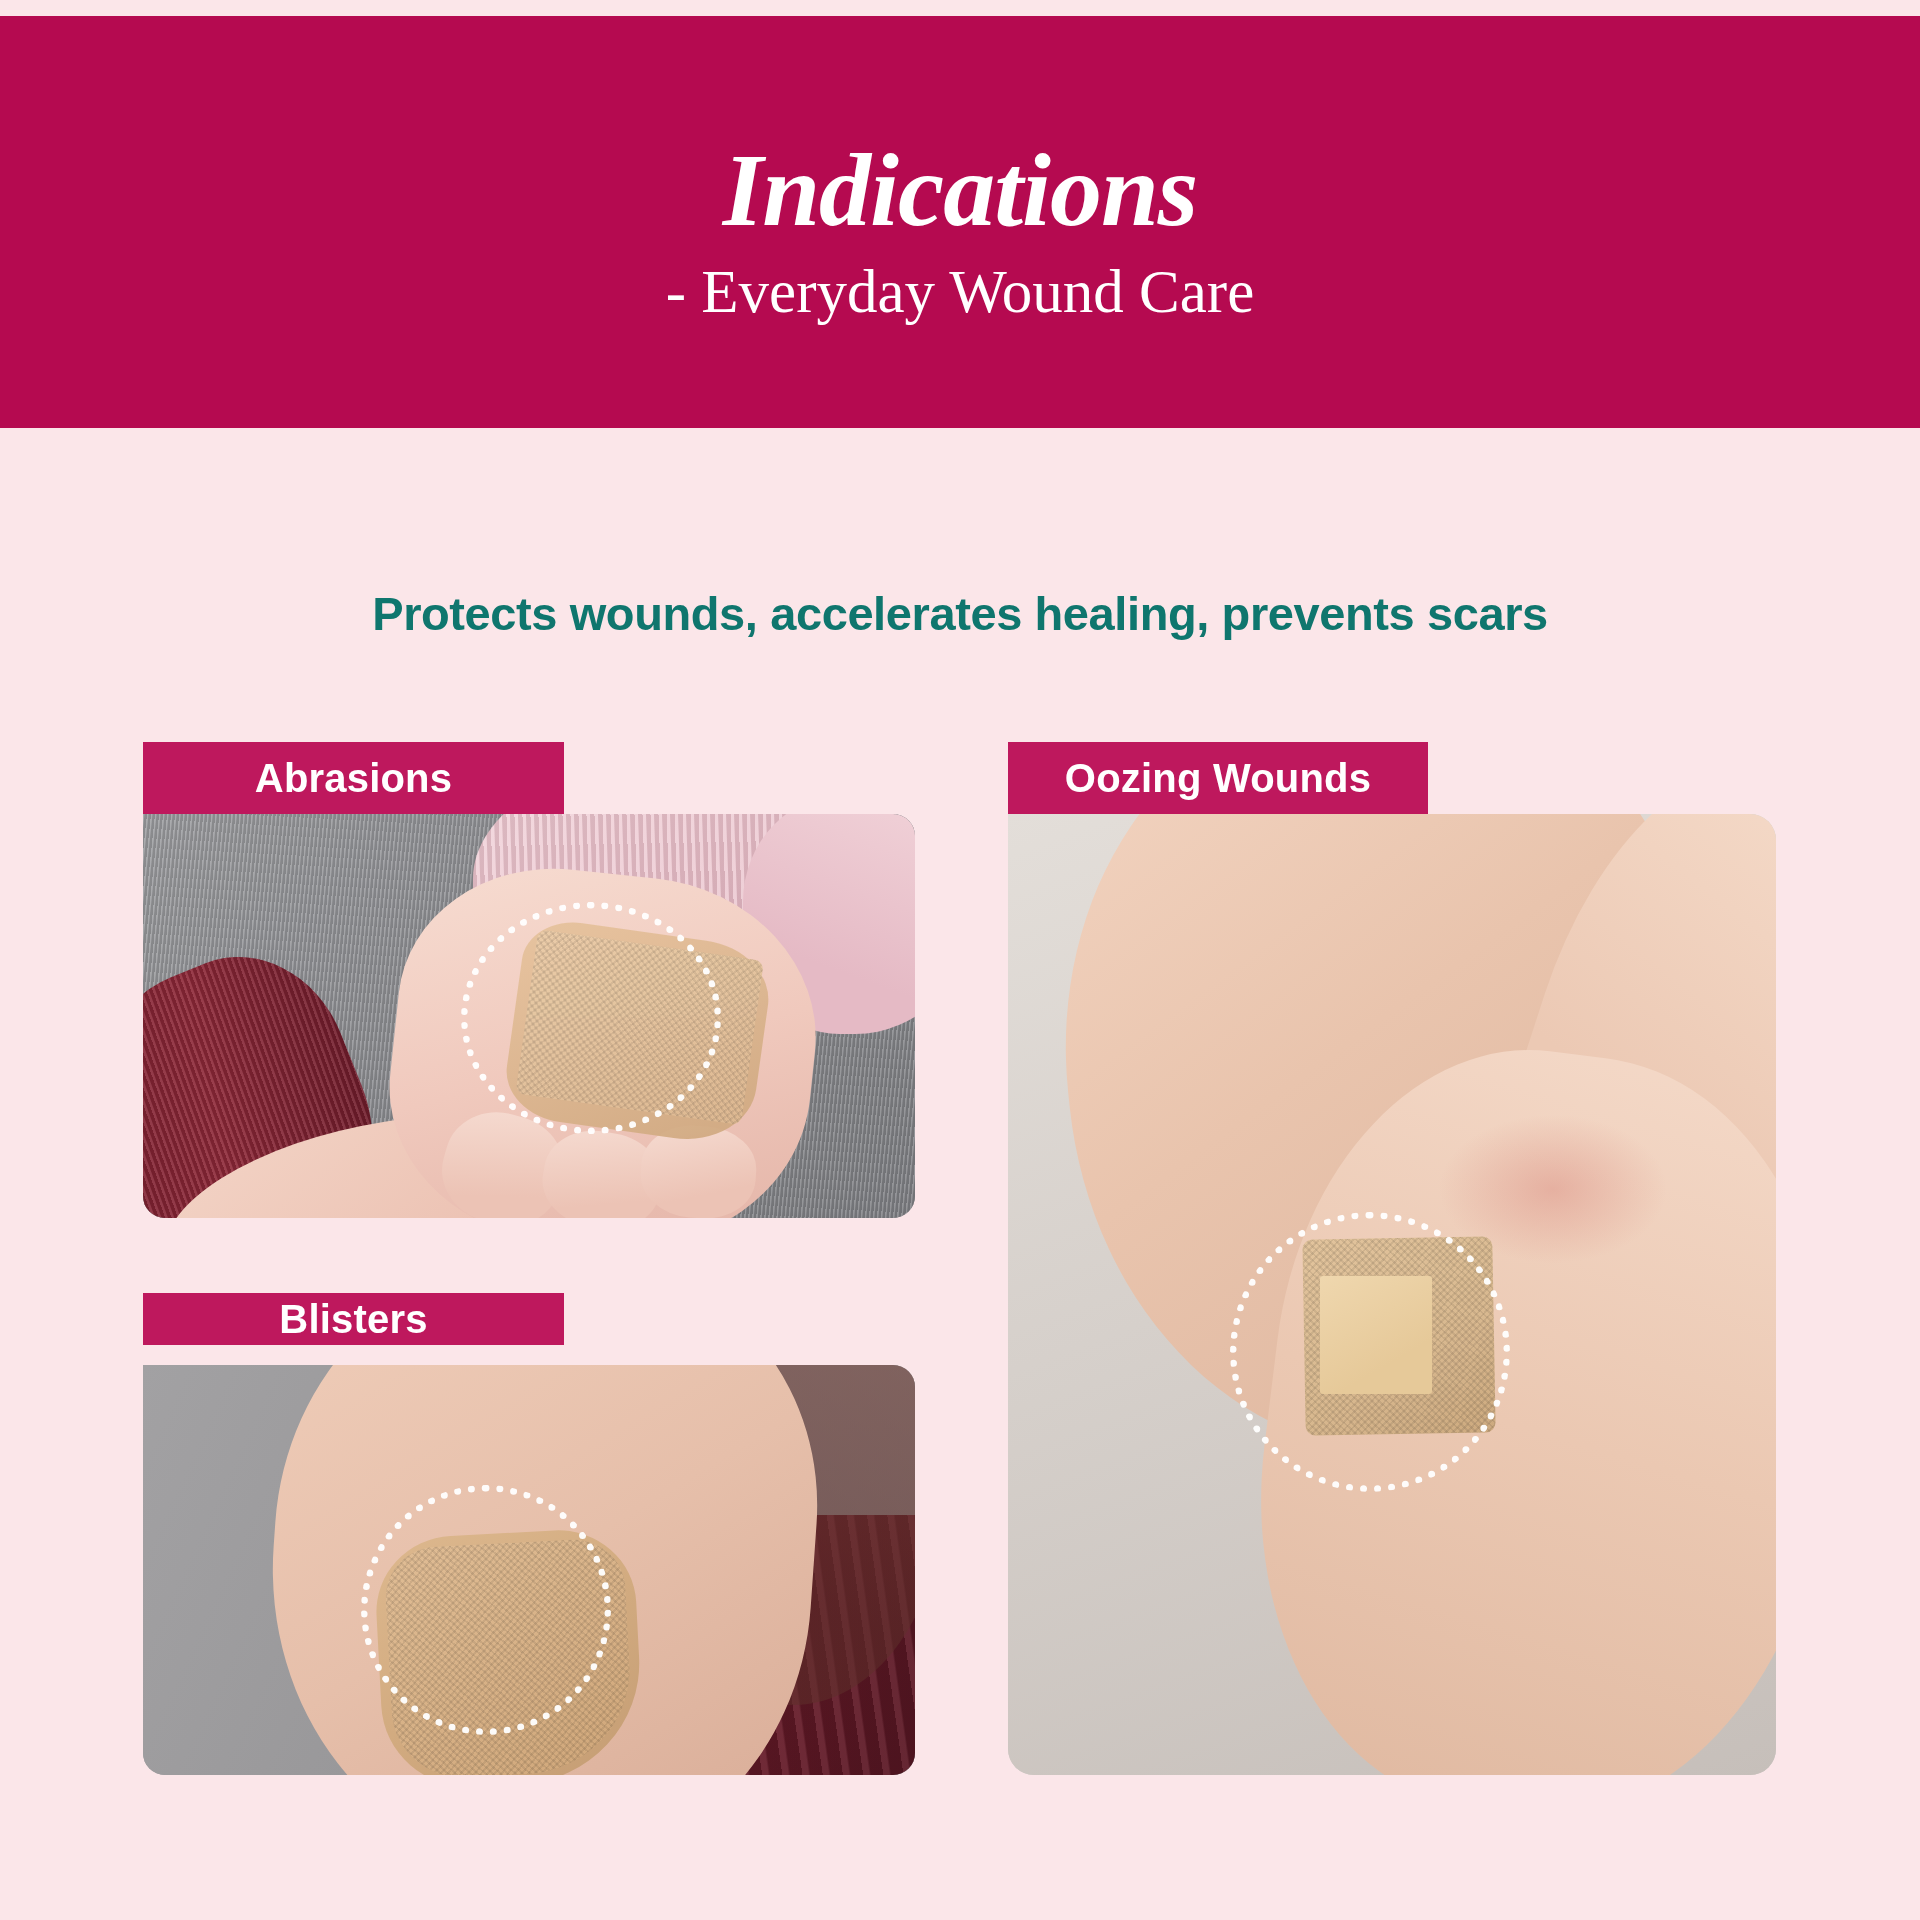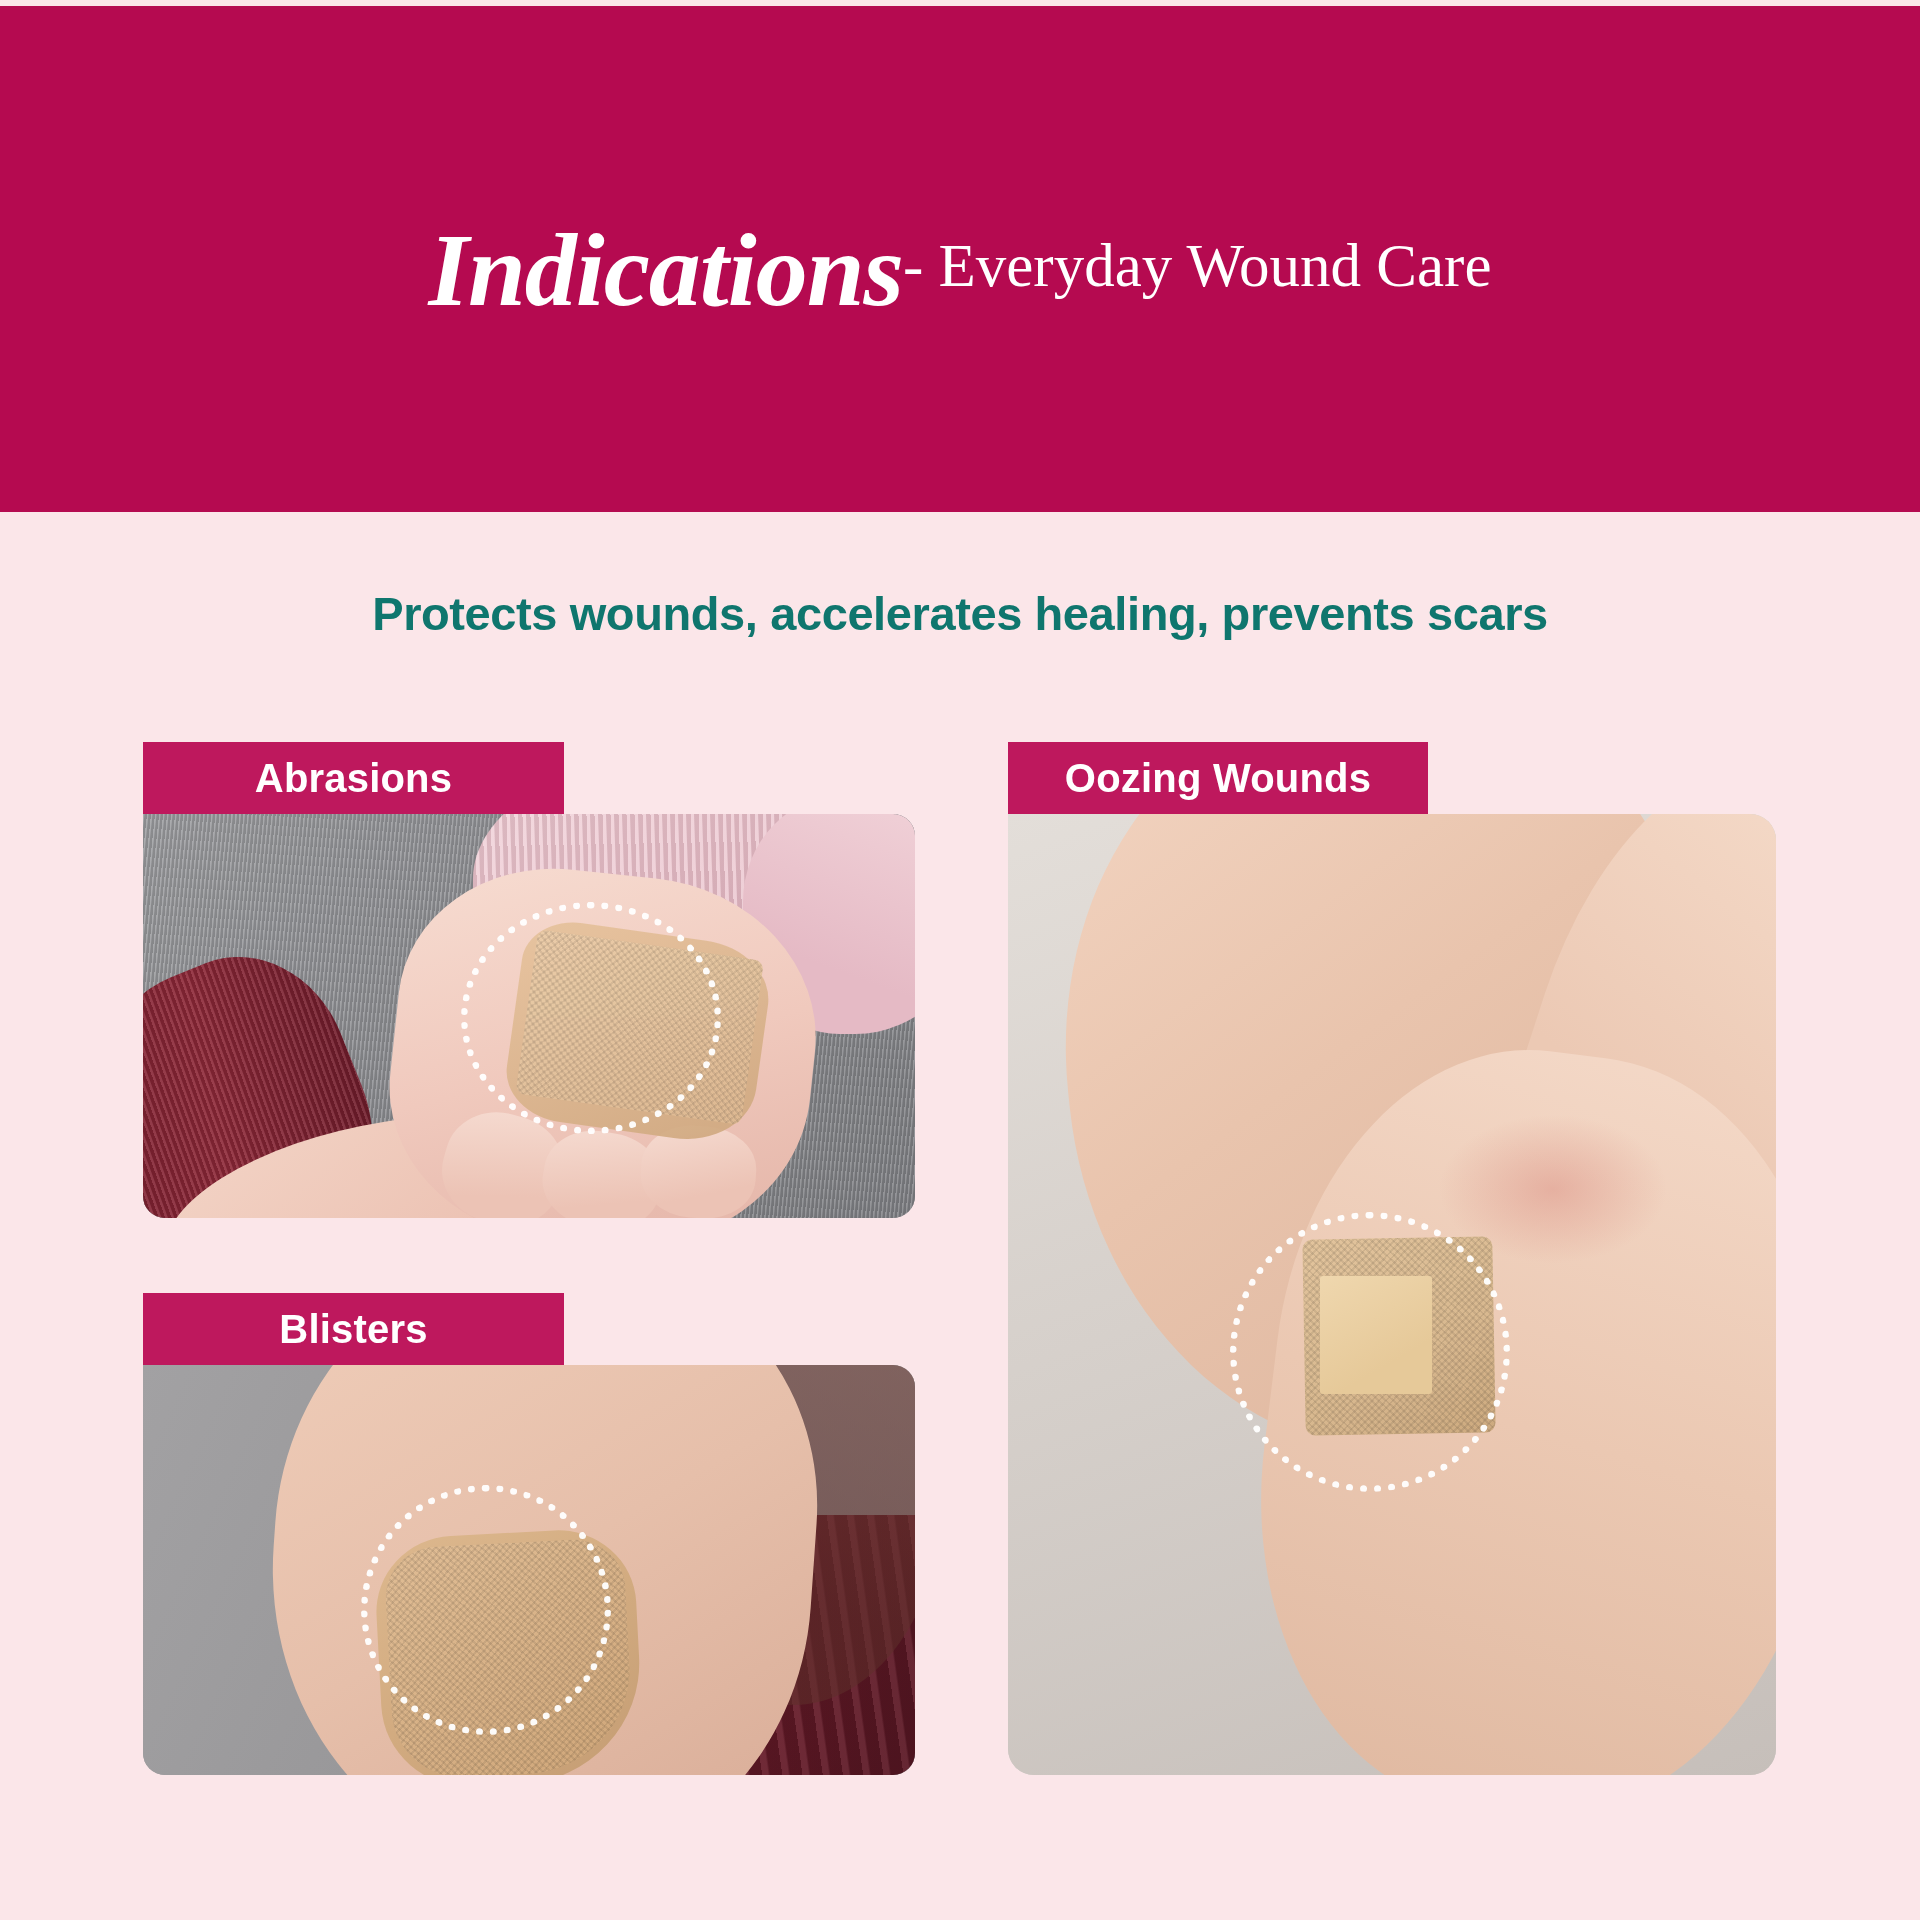--- a/index.html
+++ b/index.html
@@ -11,25 +11,25 @@
 
   body {
     background: #fbe6e9;
     font-family: "Liberation Sans", sans-serif;
     position:relative;
   }
 
   
   .header-band {
     position:absolute;
-    left:0; top:6px;
-    width:1920px; height:506px;
+    left:0; top:16px;
+    width:1920px; height:412px;
     background:#b50a50;
     display:flex;
-    flex-direction:row;
+    flex-direction:column;
     align-items:center;
     justify-content:center;
   }
 
   .header-title {
     font-family:"Liberation Serif", serif;
     font-weight:700;
     font-style:italic;
     font-size:104px;
     line-height:1.0;
@@ -191,21 +191,21 @@
     content:""; position:absolute; inset:12px 10px 22px 12px;
     border-radius:10px;
     background:
       repeating-linear-gradient(45deg, rgba(0,0,0,0.08) 0 2px, transparent 2px 5px),
       repeating-linear-gradient(-45deg, rgba(0,0,0,0.08) 0 2px, transparent 2px 5px),
       linear-gradient(150deg,#e9cba6,#dcb88f);
   }
   #circle-abrasions { left:318px; top:88px; width:260px; height:232px; }
 
   
-  #badge-blisters { left:143px; top:1293px; width:421px; height:72px; }
+  #badge-blisters { left:143px; top:1293px; width:421px; height:52px; }
 
   #photo-blisters {
     left:143px; top:1365px;
     width:772px; height:410px;
     border-radius:0 22px 22px 22px;
     background:linear-gradient(120deg,#9b9a9c 0%, #949395 60%, #8d8c8f 100%);
   }
   .blister-bg {
     position:absolute; inset:0;
     background:linear-gradient(115deg,#a2a1a3 0%, #969597 55%, #8b8a8d 100%);

